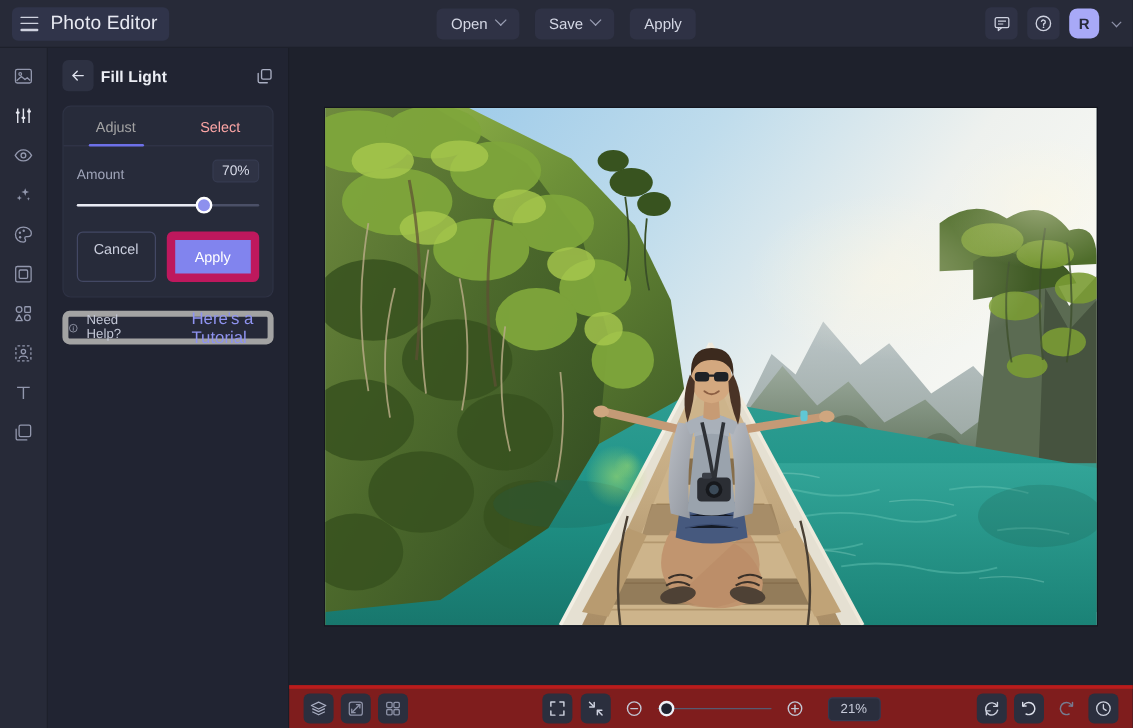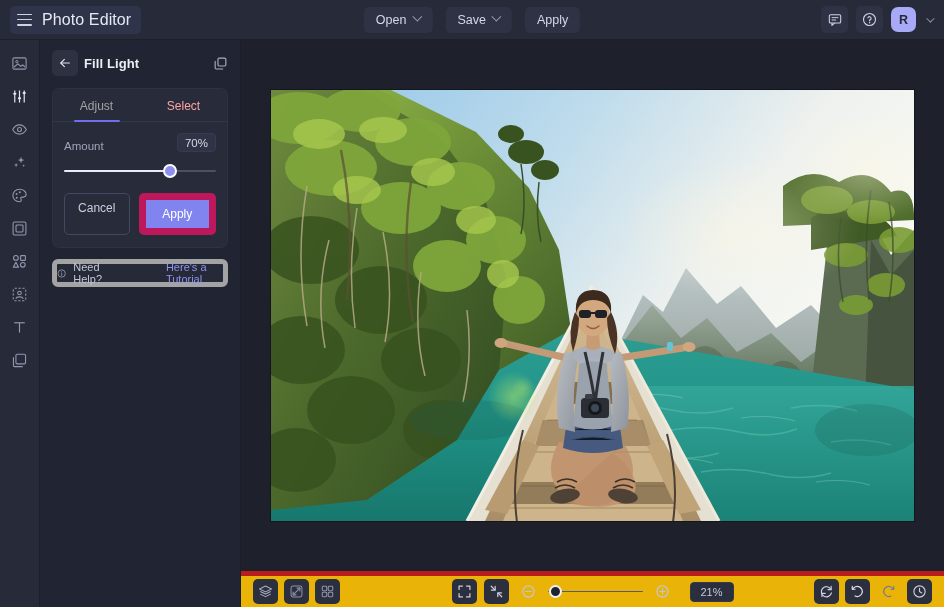--- a/index.html
+++ b/index.html
@@ -130,37 +130,37 @@
   }
   .btn-cancel { background: transparent; color: #c9cddc; border: 1px solid #434864; }
   .btn-apply { background: #8184ee; color: #ffffff; border: 7px solid #be185d; }
 
   .help {
     margin-top: 11px; background: #262938; border: 5px solid #a3a3a3;
     border-radius: 6px; height: 28px; display: flex; align-items: center;
     justify-content: center; gap: 7px; cursor: pointer;
   }
   .help-text { font-size: 11px; color: #c3c7d6; }
-  .help-link { font-size: 11px; color: #8f93f0; padding-left: 44px; }
+  .help-link { font-size: 14px; color: #8f93f0; padding-left: 44px; }
 
   
   .canvas-wrap { flex: 1; background: #1e212c; position: relative; display: flex;
                  align-items: center; justify-content: center; min-width: 0; }
   .canvas-area { position: absolute; top: 0; left: 0; right: 0; bottom: 36px;
                  display: flex; align-items: center; justify-content: center; }
   .photo {
     width: 643px; height: 431px; position: relative; overflow: hidden;
     background: #2b3a42; box-shadow: 0 0 0 1px #14161f;
   }
   .photo svg { display: block; width: 100%; height: 100%; }
 
   
   .bottombar {
     position: absolute; left: 0; right: 0; bottom: 0; height: 36px;
-    background: #eab308; border-top: 5px solid #b91c1c;
+    background: #7f1d1d; border-top: 3px solid #b91c1c;
     display: flex; align-items: center; padding: 0 12px;
   }
   .bb-group { display: flex; align-items: center; gap: 6px; }
   .bb-btn {
     width: 25px; height: 25px; border-radius: 5px;
     display: flex; align-items: center; justify-content: center; cursor: pointer;
   }
   .bb-btn.filled { background: #2b2f3e; }
   .bb-center { position: absolute; left: 50%; transform: translateX(-50%);
                display: flex; align-items: center; gap: 7px; }

